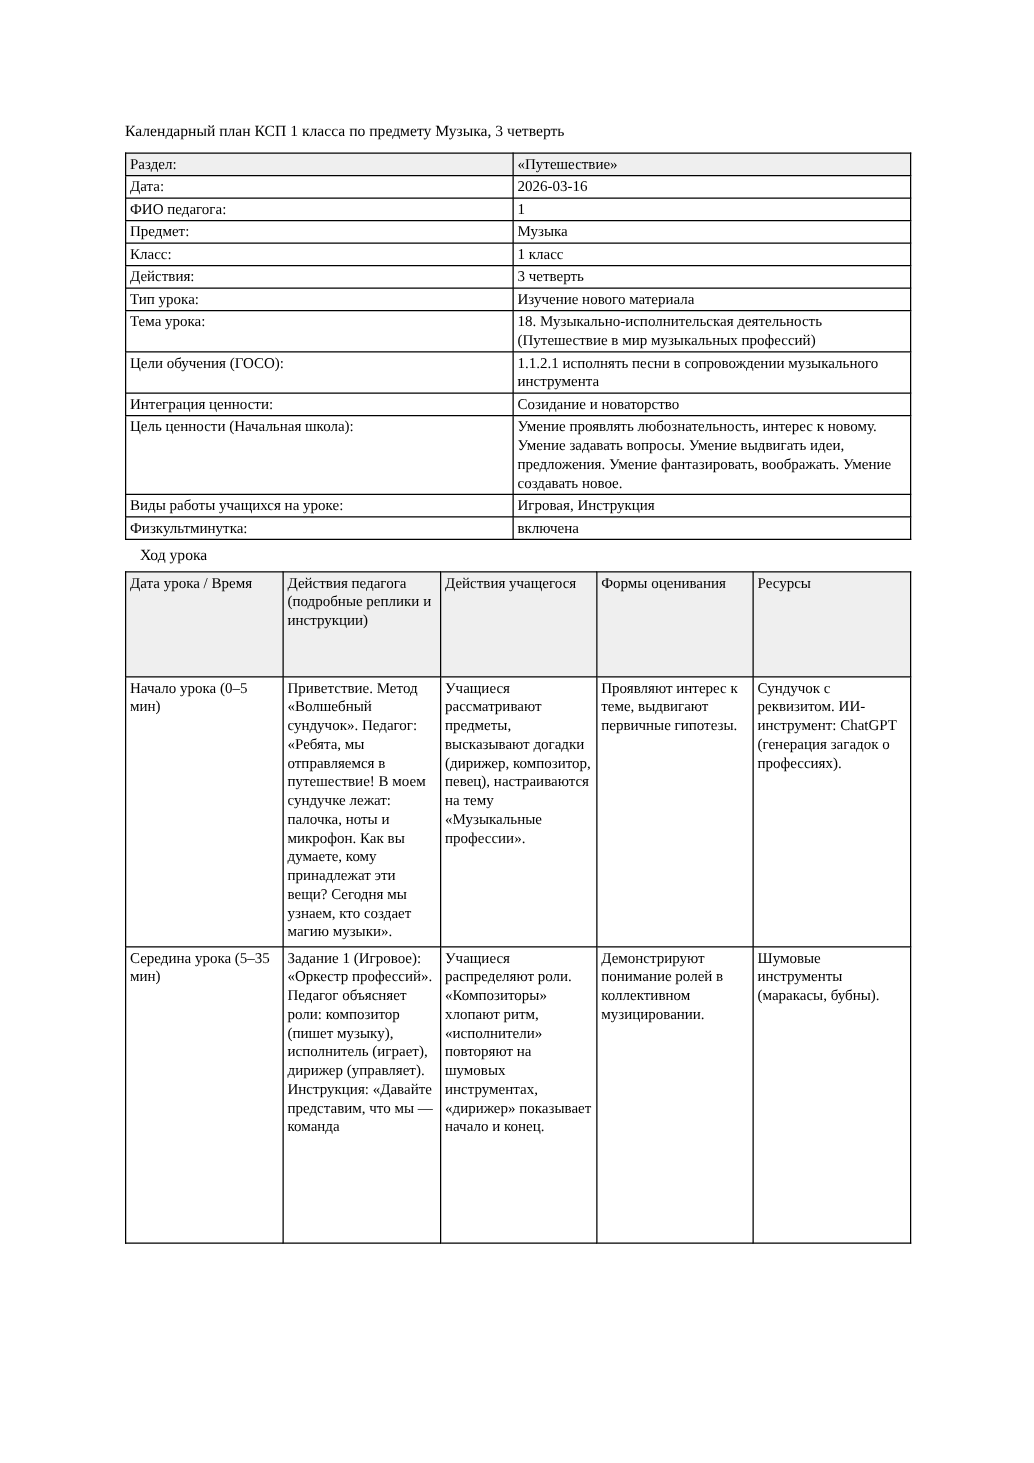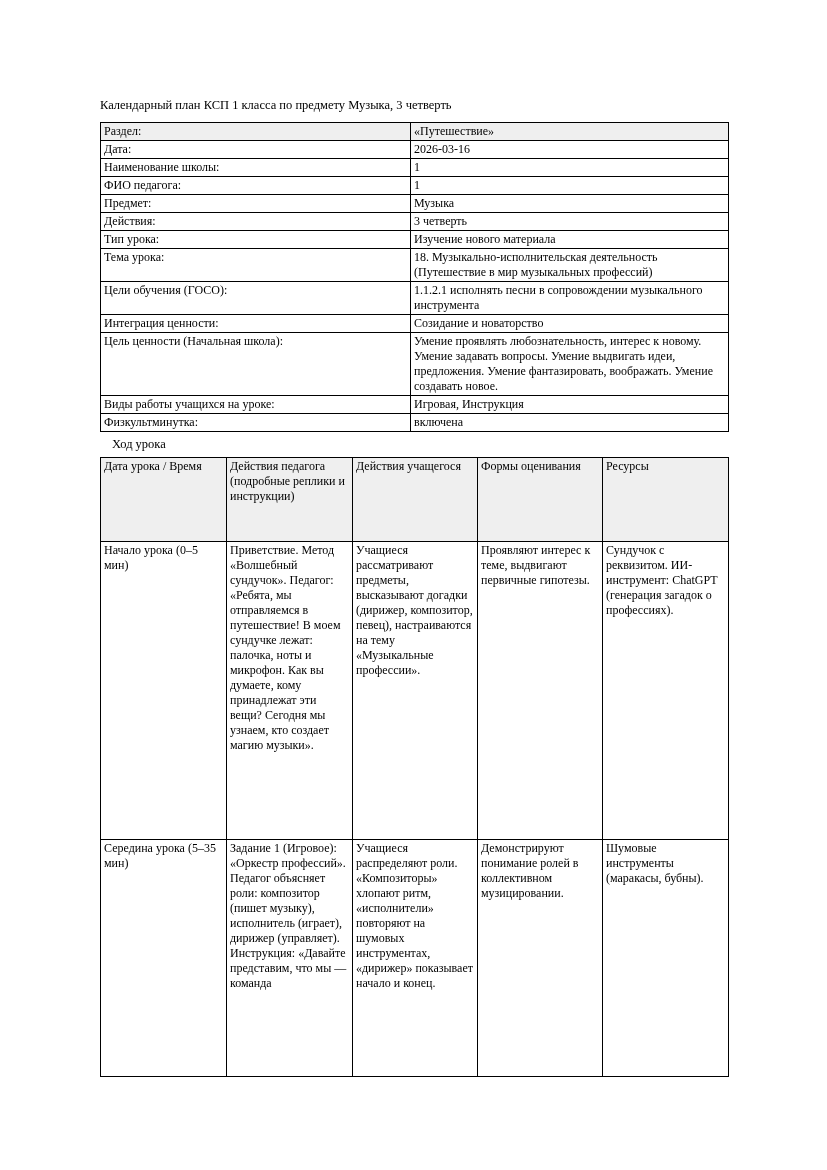--- a/index.html
+++ b/index.html
@@ -51,21 +51,21 @@
   }
   tr.shaded td, tr.shaded th {
     background: #efefef;
   }
   .section-heading {
     margin: 5px 0 5px 12px;
     font-size: 12.5px;
     line-height: 15px;
   }
   .lesson-table thead tr { height: 84px; }
-  .lesson-table tbody tr.row-start  { height: 298px; margin-top: 12px; }
+  .lesson-table tbody tr.row-start  { height: 216px; margin-top: 12px; }
   .lesson-table tbody tr.row-middle { height: 237px; }
 </style>
 </head>
 <body>
 
 <div class="page">
   <div class="content">
 
     <p class="doc-title">Календарный план КСП 1 класса по предмету Музыка, 3 четверть</p>
 
@@ -77,30 +77,30 @@
       <tbody>
         <tr class="shaded">
           <td>Раздел:</td>
           <td>«Путешествие»</td>
         </tr>
         <tr>
           <td>Дата:</td>
           <td>2026-03-16</td>
         </tr>
         <tr>
-          <td>Наименование школы:</td>
-          <td>1</td>
-        </tr>
-        <tr>
           <td>ФИО педагога:</td>
           <td>1</td>
         </tr>
         <tr>
           <td>Предмет:</td>
           <td>Музыка</td>
+        </tr>
+        <tr>
+          <td>Класс:</td>
+          <td>1 класс</td>
         </tr>
         <tr>
           <td>Действия:</td>
           <td>3 четверть</td>
         </tr>
         <tr>
           <td>Тип урока:</td>
           <td>Изучение нового материала</td>
         </tr>
         <tr>

